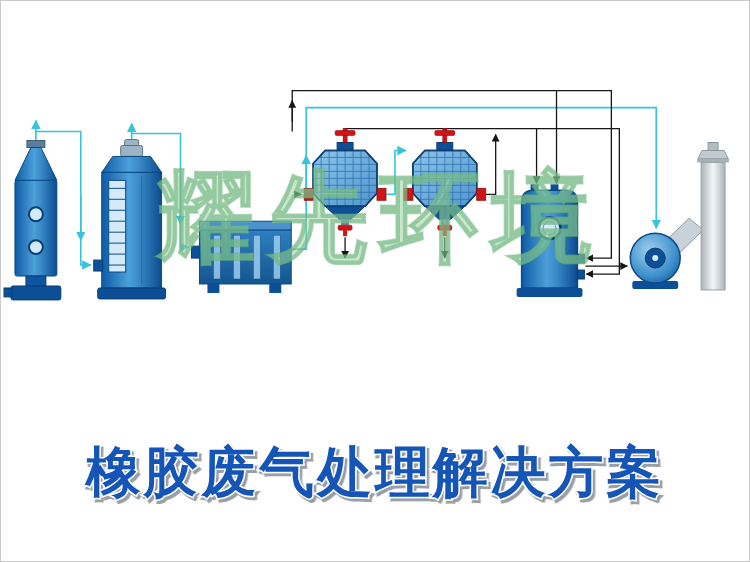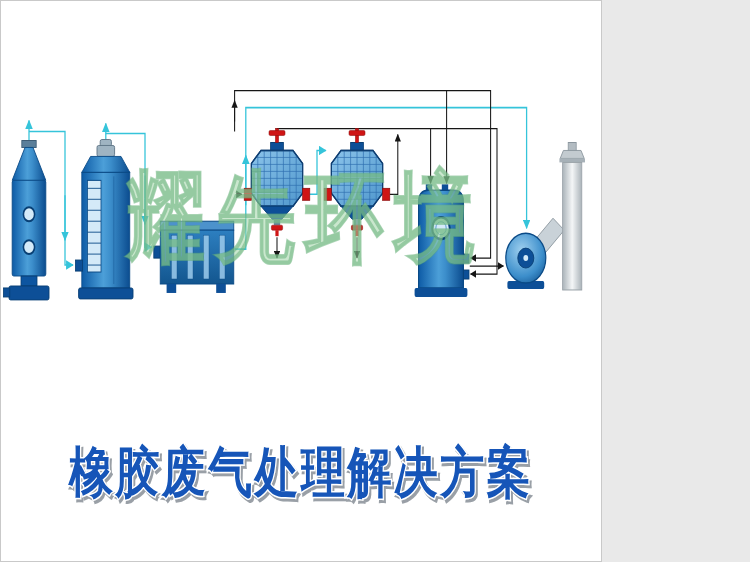--- a/index.html
+++ b/index.html
@@ -1,16 +1,16 @@
 <!DOCTYPE html>
 <html><head>
 <meta charset="utf-8">
 <style>
   html,body{margin:0;padding:0;background:#e9e9e9;font-family:"DejaVu Sans","Liberation Sans",sans-serif;}
-  .canvas{position:relative;width:602px;height:562px;background:#ffffff;border:1px solid #c9c9c9;box-sizing:border-box;overflow:hidden;}
+  .canvas{position:relative;width:750px;height:562px;background:#ffffff;border:1px solid #c9c9c9;box-sizing:border-box;overflow:hidden;}
   .canvas svg{position:absolute;left:0;top:0;width:100%;height:100%;display:block;}
   text{user-select:none;}
 </style>
 </head>
 <body>
 
 <div class="canvas">
 <svg viewBox="0 0 750 562" preserveAspectRatio="none">
   <defs>
     <linearGradient id="towerGrad" x1="0" y1="0" x2="1" y2="0">

